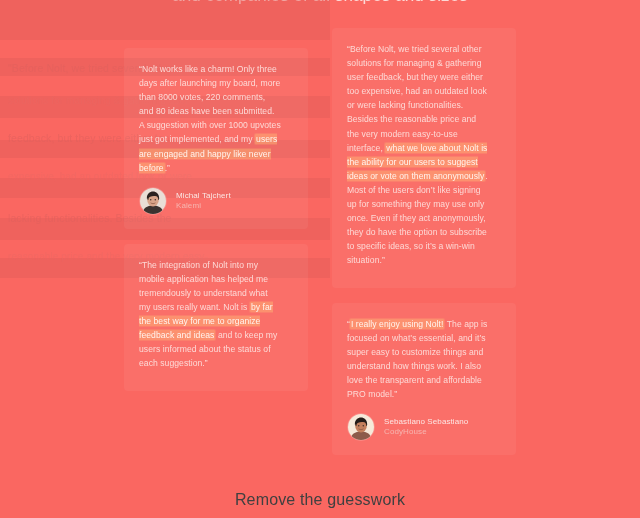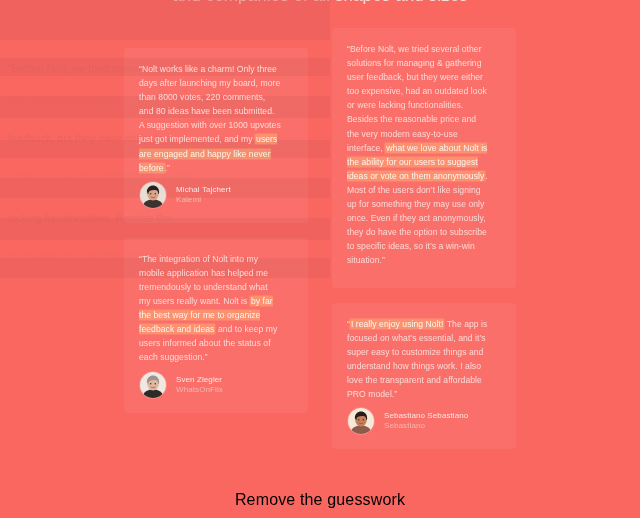--- a/index.html
+++ b/index.html
@@ -98,20 +98,21 @@
     background: rgba(255, 197, 120, 0.40);
     color: #fff4ee;
     box-shadow: 0 0 0 1px rgba(255, 197, 120, 0.18);
     border-radius: 1px;
     padding: 0 1px;
   }
 
   .author {
     display: flex;
     align-items: center;
+    margin-top: 12px;
   }
   .avatar {
     width: 26px;
     height: 26px;
     border-radius: 50%;
     flex: 0 0 26px;
     margin-right: 9px;
     position: relative;
     overflow: hidden;
     border: 1px solid rgba(255,255,255,0.18);
@@ -132,21 +133,21 @@
     display: block;
   }
 
   
   .cta {
     position: absolute;
     left: 0;
     bottom: 6px;
     width: 640px;
     text-align: center;
-    color: #000000;
+    color: #404040;
     font-size: 16px;
     line-height: 24px;
     font-weight: 400;
     letter-spacing: 0.15px;
   }
   .cta span { display: block; }
 </style>
 </head>
 <body>
 
@@ -186,37 +187,20 @@
             </svg>
           </div>
           <div class="author-meta">
             <span class="author-name">Michal Tajchert</span>
             <span class="author-role">Kalemi</span>
           </div>
         </div>
       </div>
       <div class="card">
         <p class="quote"><span>“The integration of Nolt into my mobile application has helped me tremendously to understand what my users really want. Nolt is </span><span class="hl">by far the best way for me to organize feedback and ideas</span><span> and to keep my users informed about the status of each suggestion.”</span></p>
-        <div class="author">
-          <div class="avatar">
-            <svg viewBox="0 0 40 40" xmlns="http://www.w3.org/2000/svg">
-              <rect width="40" height="40" fill="#f0e8e2"></rect>
-              <path d="M4 40c0-9 7-13 16-13s16 4 16 13z" fill="#2e2a28"></path>
-              <ellipse cx="20" cy="18" rx="9" ry="10.5" fill="#e0b79f"></ellipse>
-              <path d="M10.5 16c0-7 4.5-10.5 9.5-10.5S29.5 9 29.5 16c0 1.5-.6 2.6-1.2 2.3-.4-3.6-1.6-5.2-3.3-5.6-2.6-.6-6.6-.6-9.4.7-1.6.7-2.5 2.2-2.8 4.9-.7.3-1.3-.8-1.3-2.3z" fill="#9a9490"></path>
-              <ellipse cx="16.5" cy="18" rx="1.1" ry="1.2" fill="#3a2a24"></ellipse>
-              <ellipse cx="23.5" cy="18" rx="1.1" ry="1.2" fill="#3a2a24"></ellipse>
-              <path d="M16.8 23.2c1.8 1.3 4.6 1.3 6.4 0" stroke="#8a5742" stroke-width="1.1" fill="none" stroke-linecap="round"></path>
-            </svg>
-          </div>
-          <div class="author-meta">
-            <span class="author-name">Sven Ziegler</span>
-            <span class="author-role">WhatsOnFlix</span>
-          </div>
-        </div>
       </div>
     </div>
 
   <div class="col col-right" id="col-right">
       <div class="card">
         <p class="quote"><span>“Before Nolt, we tried several other solutions for managing &amp; gathering user feedback, but they were either too expensive, had an outdated look or were lacking functionalities. Besides the reasonable price and the very modern easy-to-use interface, </span><span class="hl">what we love about Nolt is the ability for our users to suggest ideas or vote on them anonymously</span><span>. Most of the users don’t like signing up for something they may use only once. Even if they act anonymously, they do have the option to subscribe to specific ideas, so it’s a win-win situation.”</span></p>
       </div>
       <div class="card">
         <p class="quote"><span>“</span><span class="hl">I really enjoy using Nolt!</span><span> The app is focused on what’s essential, and it’s super easy to customize things and understand how things work. I also love the transparent and affordable PRO model.”</span></p>
         <div class="author">
@@ -226,21 +210,21 @@
               <path d="M4 40c0-9 7-13 16-13s16 4 16 13z" fill="#8c5b4a"></path>
               <ellipse cx="20" cy="18" rx="9" ry="10.5" fill="#c4805d"></ellipse>
               <path d="M10.5 16c0-7 4.5-10.5 9.5-10.5S29.5 9 29.5 16c0 1.5-.6 2.6-1.2 2.3-.4-3.6-1.6-5.2-3.3-5.6-2.6-.6-6.6-.6-9.4.7-1.6.7-2.5 2.2-2.8 4.9-.7.3-1.3-.8-1.3-2.3z" fill="#241c18"></path>
               <ellipse cx="16.5" cy="18" rx="1.1" ry="1.2" fill="#3a2a24"></ellipse>
               <ellipse cx="23.5" cy="18" rx="1.1" ry="1.2" fill="#3a2a24"></ellipse>
               <path d="M16.8 23.2c1.8 1.3 4.6 1.3 6.4 0" stroke="#8a5742" stroke-width="1.1" fill="none" stroke-linecap="round"></path>
             </svg>
           </div>
           <div class="author-meta">
             <span class="author-name">Sebastiano Sebastiano</span>
-            <span class="author-role">Sebastiano</span>
+            <span class="author-role">CodyHouse</span>
           </div>
         </div>
       </div>
     </div>
 
   <div class="cta">
     <span>Remove the guesswork</span>
   </div>
 
 </div>

